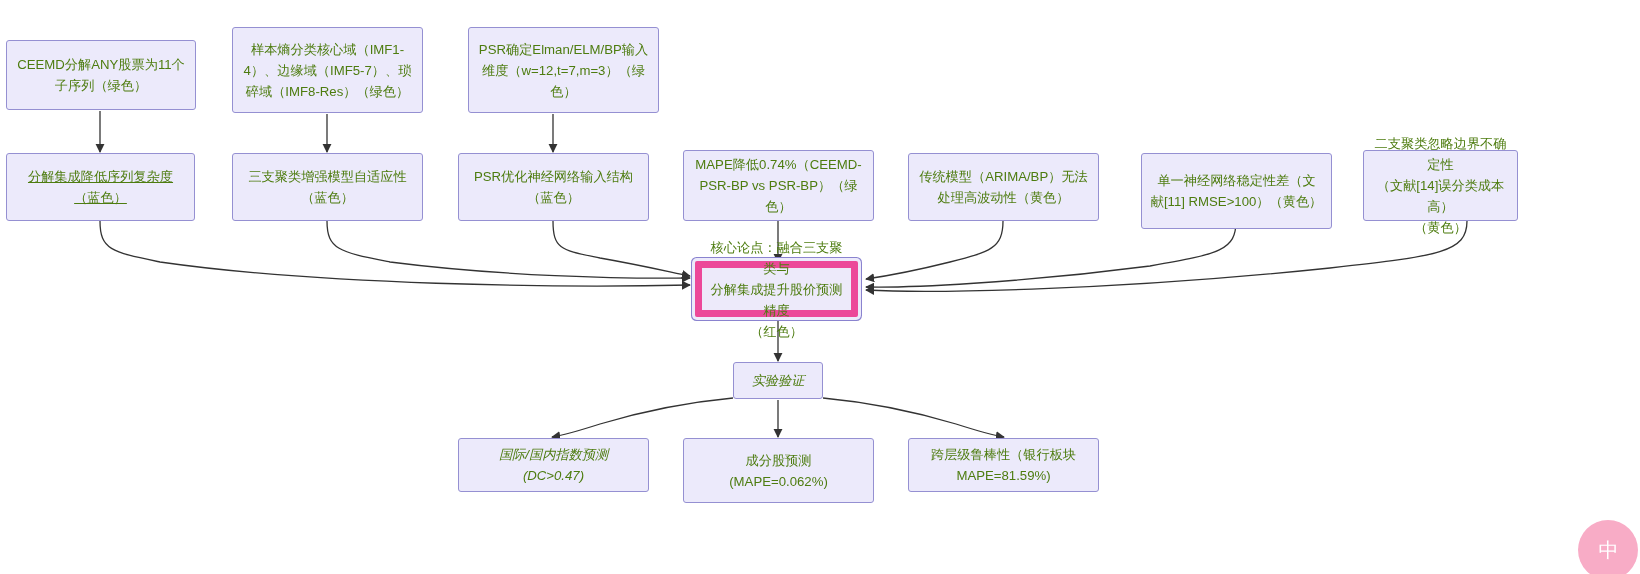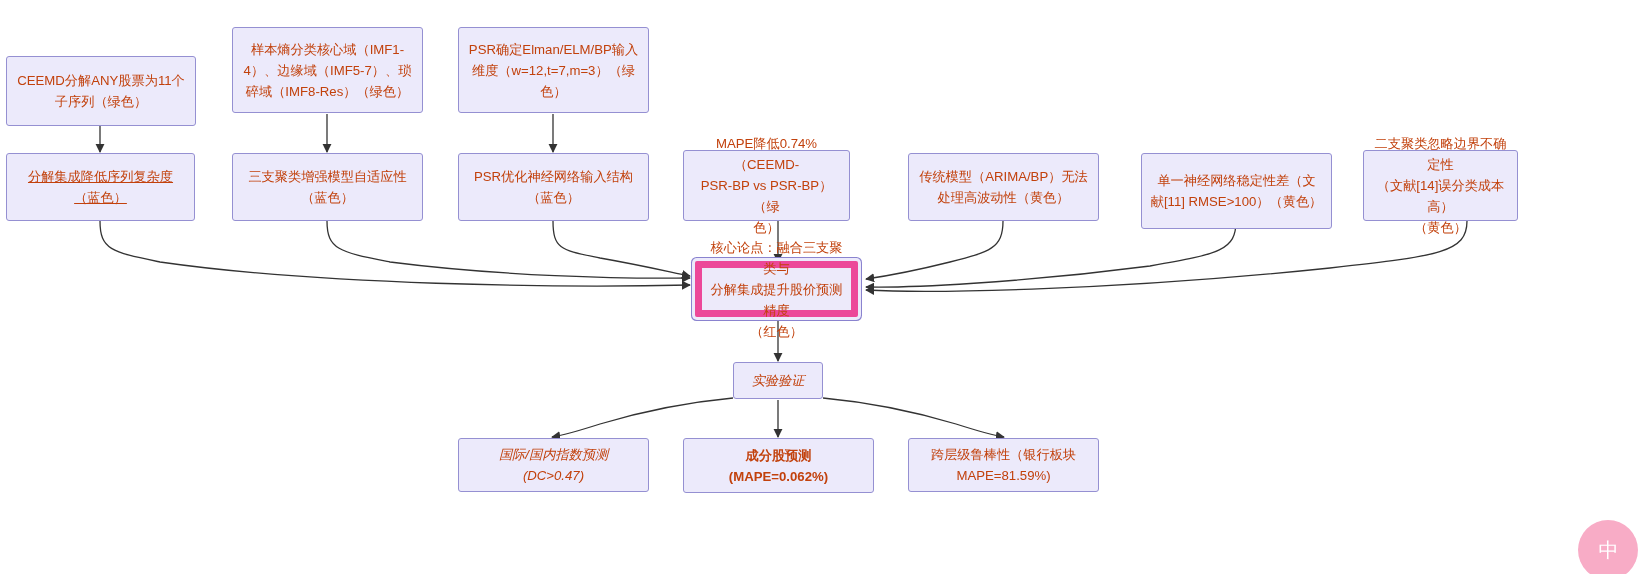--- a/index.html
+++ b/index.html
@@ -32,21 +32,21 @@
   .node {
     position: absolute;
     box-sizing: border-box;
     background: #ECEAFB;
     border: 1px solid #9590D2;
     border-radius: 3px;
     display: flex;
     align-items: center;
     justify-content: center;
     text-align: center;
-    color: #c2410c;
+    color: #4d7c0f;
     font-size: 13.2px;
     line-height: 21px;
     padding: 4px 8px;
   }
   .node .label {
     display: block;
     width: 100%;
     white-space: pre-line;
   }
   .node.core {
@@ -99,53 +99,53 @@
       <path d="M 1467 221 C 1467 252, 1440 256, 1330 268 C 1100 292, 920 293, 866 290"></path>
 
       <path d="M 778 320 L 778 361"></path>
 
       <path d="M 733 398 C 690 402, 640 412, 600 424 C 575 432, 558 436, 552 437"></path>
       <path d="M 778 400 L 778 437"></path>
       <path d="M 823 398 C 866 402, 916 412, 956 424 C 981 432, 998 436, 1004 437"></path>
     </g>
   </svg>
 
-  <div class="node" style="left:6px; top:40px; width:190px; height:70px;margin-top:16px;">
+  <div class="node" style="left:6px; top:40px; width:190px; height:70px;">
     <span class="label">CEEMD分解ANY股票为11个
 子序列（绿色）</span>
   </div>
 
   <div class="node" style="left:232px; top:27px; width:191px; height:86px;">
     <span class="label">样本熵分类核心域（IMF1-
 4）、边缘域（IMF5-7）、琐
 碎域（IMF8-Res）（绿色）</span>
   </div>
 
-  <div class="node" style="left:458px; top:27px; width:191px; height:86px;">
+  <div class="node" style="left:468px; top:27px; width:191px; height:86px;">
     <span class="label">PSR确定Elman/ELM/BP输入
 维度（w=12,t=7,m=3）（绿
 色）</span>
   </div>
 
   <div class="node" style="left:6px; top:153px; width:189px; height:68px;text-decoration:underline;">
     <span class="label">分解集成降低序列复杂度
 （蓝色）</span>
   </div>
 
   <div class="node" style="left:232px; top:153px; width:191px; height:68px;justify-content:center;">
     <span class="label">三支聚类增强模型自适应性
 （蓝色）</span>
   </div>
 
   <div class="node" style="left:458px; top:153px; width:191px; height:68px;">
     <span class="label">PSR优化神经网络输入结构
 （蓝色）</span>
   </div>
 
-  <div class="node" style="left:683px; top:150px; width:167px; height:71px;">
+  <div class="node" style="left:683px; top:150px; width:191px; height:71px;">
     <span class="label">MAPE降低0.74%（CEEMD-
 PSR-BP vs PSR-BP）（绿
 色）</span>
   </div>
 
   <div class="node" style="left:908px; top:153px; width:191px; height:68px;">
     <span class="label">传统模型（ARIMA/BP）无法
 处理高波动性（黄色）</span>
   </div>
 
@@ -168,21 +168,21 @@
 
   <div class="node" style="left:733px; top:362px; width:90px; height:37px;font-style:italic;">
     <span class="label">实验验证</span>
   </div>
 
   <div class="node" style="left:458px; top:438px; width:191px; height:54px;font-style:italic;">
     <span class="label">国际/国内指数预测
 (DC&gt;0.47)</span>
   </div>
 
-  <div class="node" style="left:683px; top:438px; width:191px; height:55px;font-weight:bold;">
+  <div class="node" style="left:683px; top:438px; width:191px; height:65px;">
     <span class="label">成分股预测
 (MAPE=0.062%)</span>
   </div>
 
   <div class="node" style="left:908px; top:438px; width:191px; height:54px;">
     <span class="label">跨层级鲁棒性（银行板块
 MAPE=81.59%)</span>
   </div>
 
   <div class="watermark" style="left:1578px; top:520px;">

